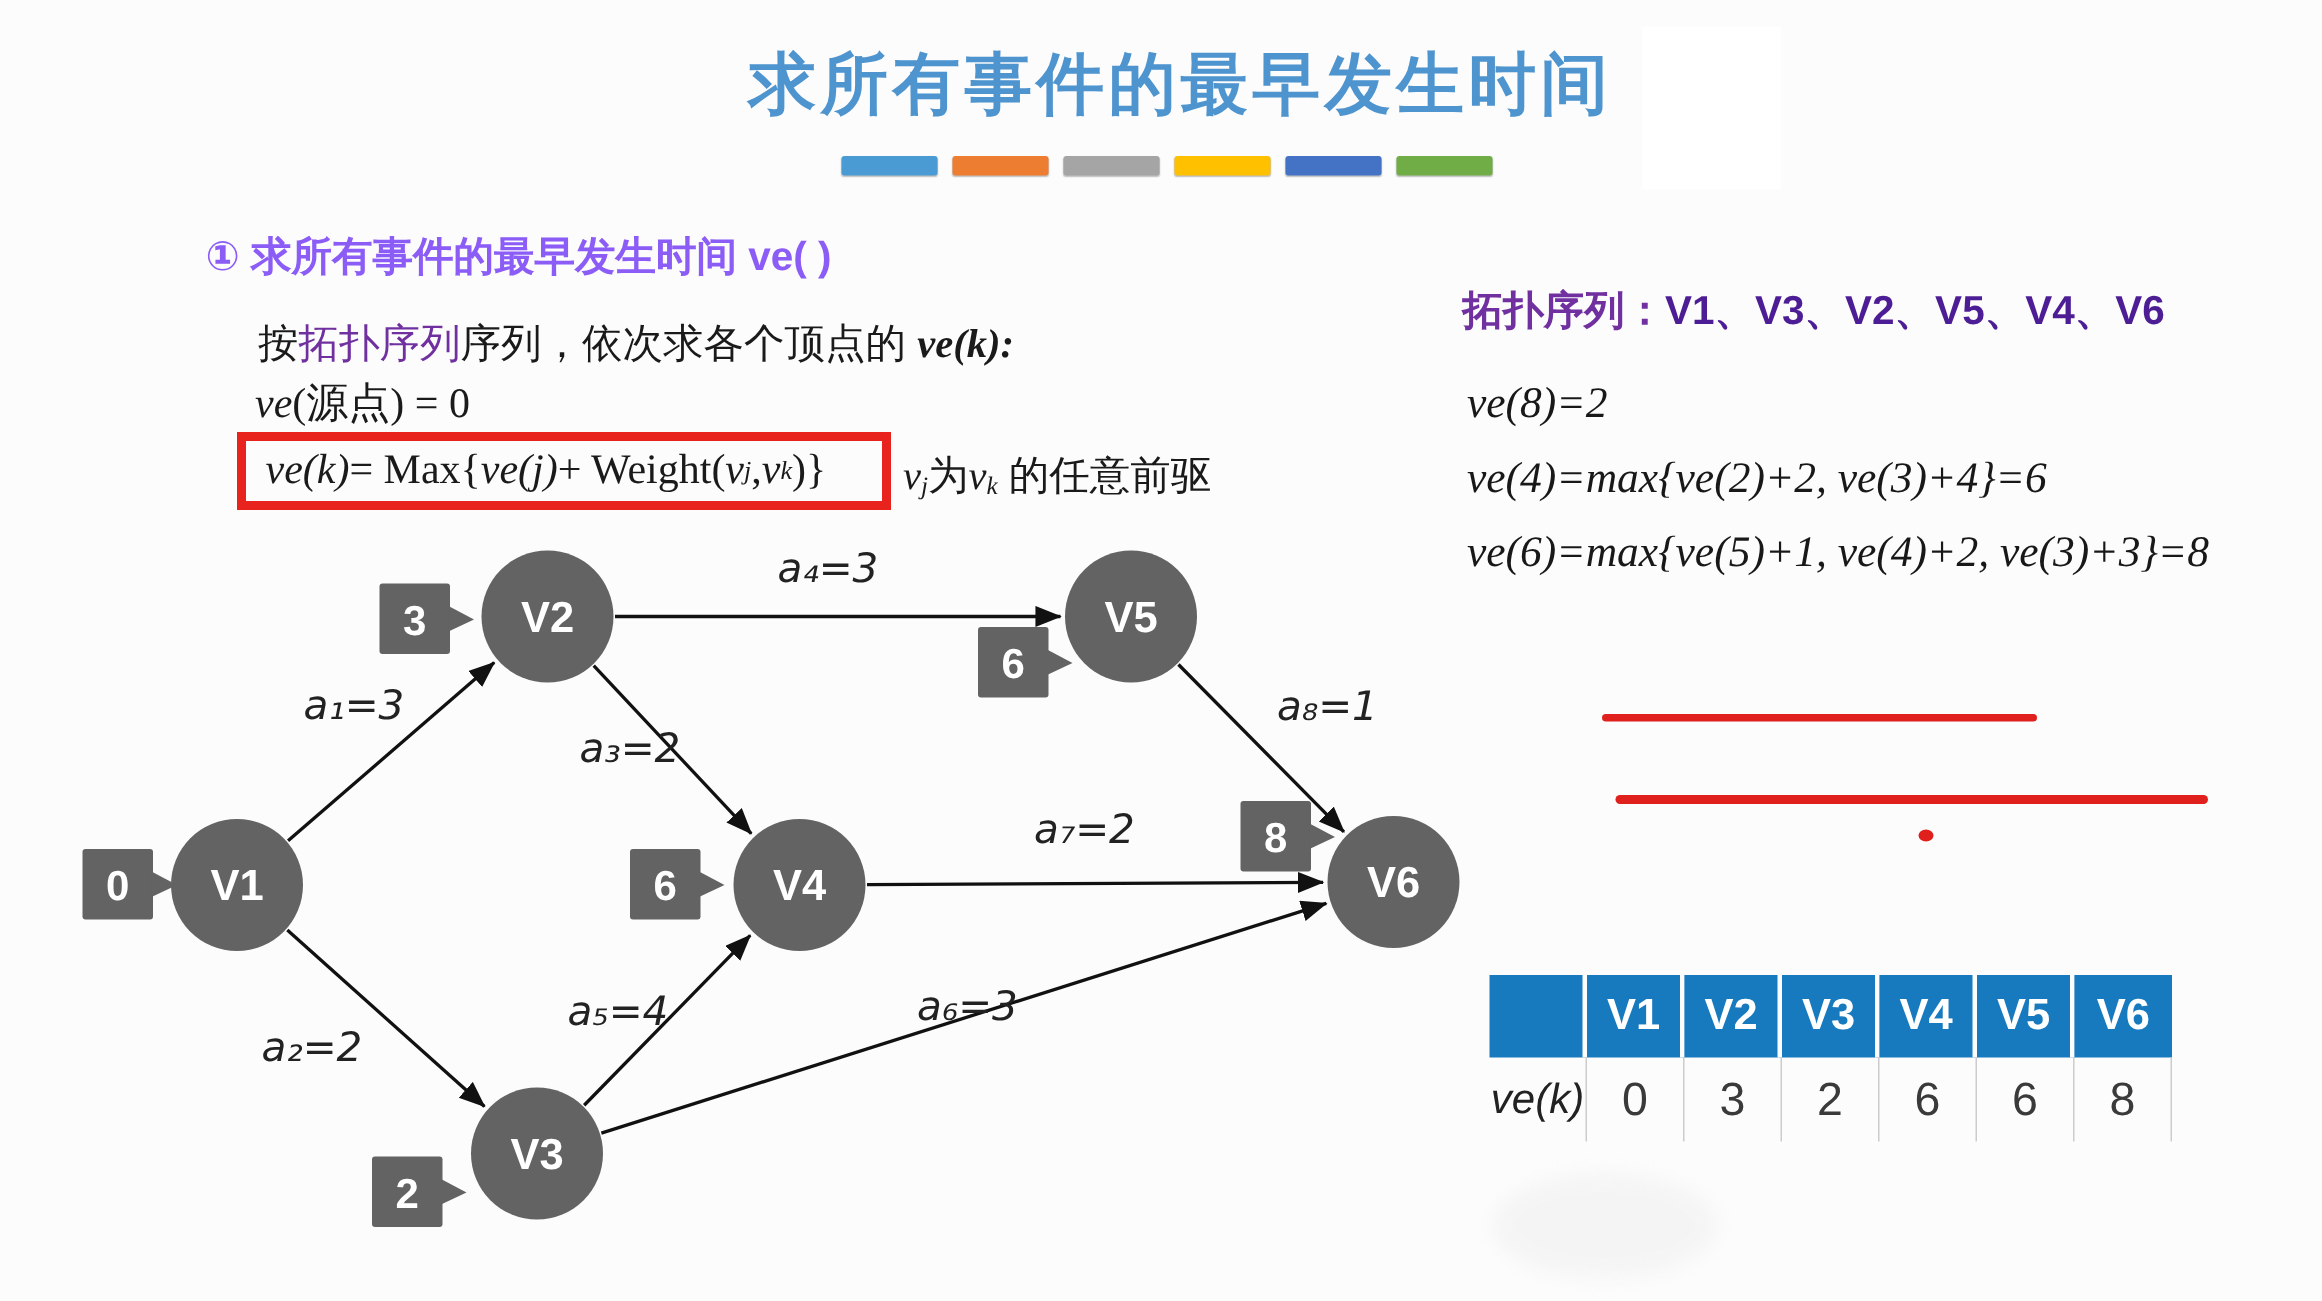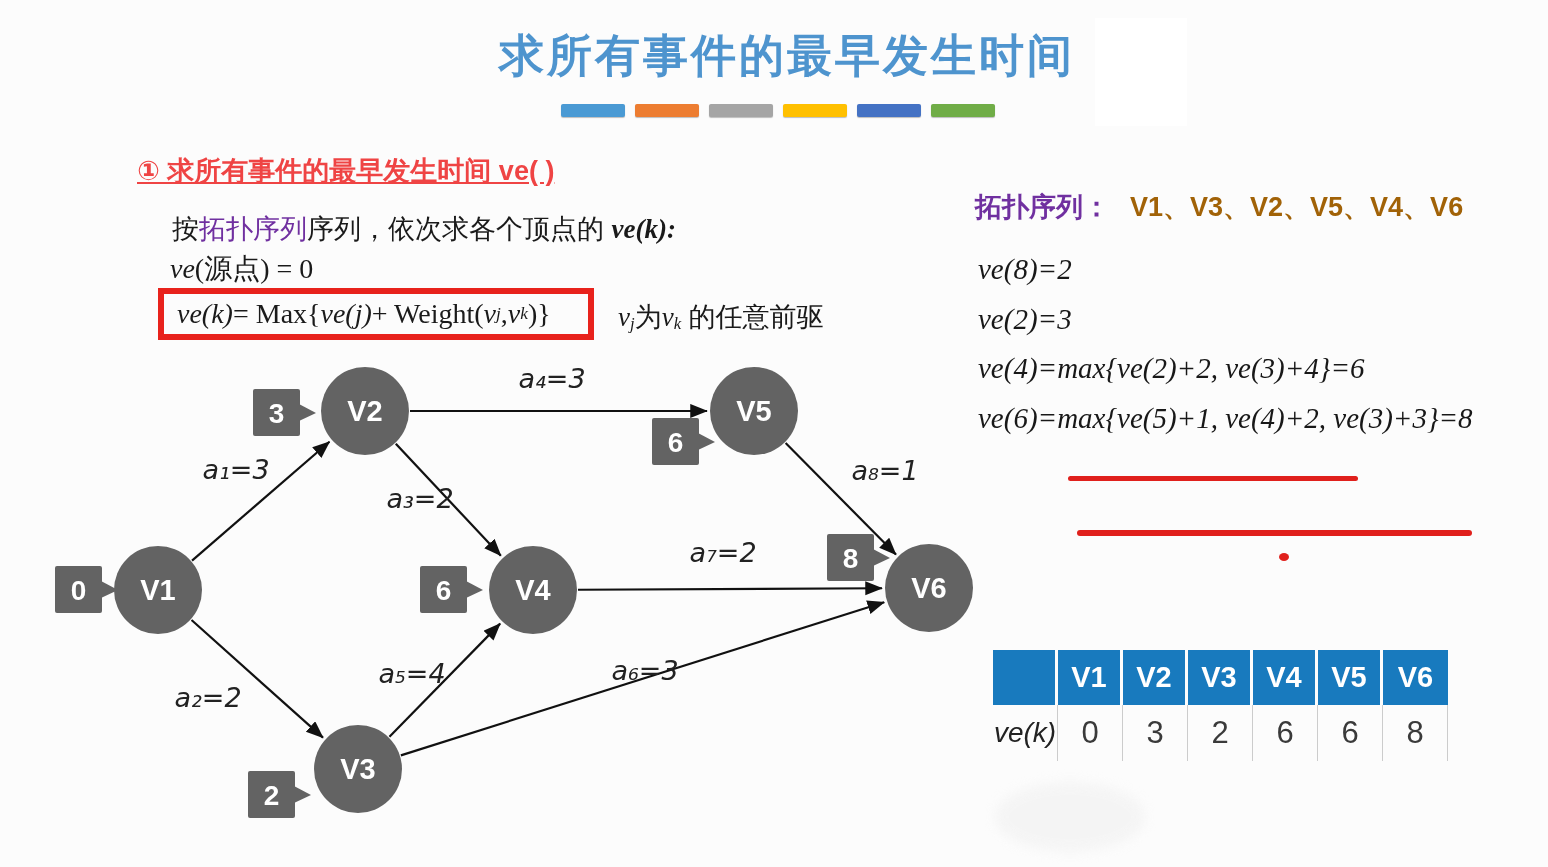--- a/index.html
+++ b/index.html
@@ -11,39 +11,39 @@
   }
   .abs{position:absolute;}
   
   .page-title{
     top:26px;left:0;width:1548px;text-align:center;
     font-size:45px;font-weight:bold;letter-spacing:3px;color:#4e94ce;padding-left:13px;
   }
   .bars{top:104px;left:561px;display:flex;gap:10px;}
   .bar{width:64px;height:13px;border-radius:2px;box-shadow:0 1px 1px rgba(0,0,0,.25);}
   
-  .heading{top:153px;left:137px;font-size:27px;font-weight:bold;color:#ef4444;text-decoration:underline;}
+  .heading{top:153px;left:137px;font-size:27px;font-weight:bold;color:#8b5cf6;}
   .line1{top:211px;left:172px;font-size:27px;color:#1a1a1a;}
   .purple{color:#7030a0;}
   .serif{font-family:"Liberation Serif","DejaVu Serif",serif;}
   .it{font-style:italic;}
   .rm{font-style:normal;}
   .sb{font-style:italic;font-size:0.62em;vertical-align:-0.2em;}
   .mathk{font-family:"Liberation Serif","DejaVu Serif",serif;font-style:italic;font-weight:bold;}
   .line2{top:250px;left:170px;font-size:28px;text-align:center;}
   .redbox{
     top:288px;left:158px;width:436px;height:52px;
     border:6px solid #e8221c;box-sizing:border-box;
     display:flex;align-items:center;padding-left:13px;
     font-size:28px;white-space:nowrap;
   }
-  .note{top:299px;left:618px;font-size:27px;}
+  .note{top:299px;left:602px;font-size:27px;}
   
   .topo{top:189px;left:975px;font-size:27px;font-weight:bold;white-space:nowrap;}
-  .topo .seq{color:#a16207;margin-left:20px;}
+  .topo .seq{color:#4c1d95;}
   .ve-lines{top:245px;left:978px;}
   .ve-line{
     height:49.5px;line-height:49.5px;font-size:29px;color:#181818;
     font-family:"Liberation Serif","DejaVu Serif",serif;font-style:italic;white-space:nowrap;
   }
   .redline{background:#e0201c;border-radius:3px;}
   .u1{top:476px;left:1068px;width:290px;height:5px;}
   .u2{top:530px;left:1077px;width:395px;height:6px;}
   .reddot{top:553px;left:1279px;width:10px;height:8px;background:#e0201c;border-radius:50%;}
   
@@ -101,21 +101,20 @@
     <span class="sb">k</span>
     <span class="rm">)}</span>
   </div>
 
 <div class="abs note"><span class="serif it">v</span><span class="serif sb">j</span><span>为</span><span class="serif it">v</span><span class="serif sb">k</span><span> 的任意前驱</span></div>
 
 <div class="abs topo"><span class="purple">拓扑序列：</span><span class="seq">V1、V3、V2、V5、V4、V6</span></div>
 
 <div class="abs ve-lines">
     <div class="ve-line">ve(8)=2</div>
-    <div class="ve-line">ve(2)=3</div>
     <div class="ve-line">ve(4)=max{ve(2)+2, ve(3)+4}=6</div>
     <div class="ve-line">ve(6)=max{ve(5)+1, ve(4)+2, ve(3)+3}=8</div>
   </div>
 <div class="abs redline u1"></div>
 <div class="abs redline u2"></div>
 <div class="abs reddot"></div>
 
 <svg class="abs graph" width="960" height="510" viewBox="0 0 960 510">
   <defs>
     <marker id="arrowhead" markerWidth="9" markerHeight="8" refX="7.6" refY="3.2" orient="auto">

